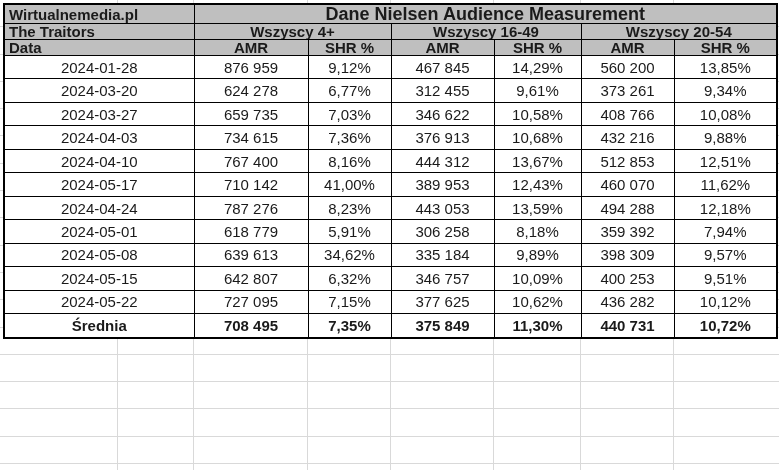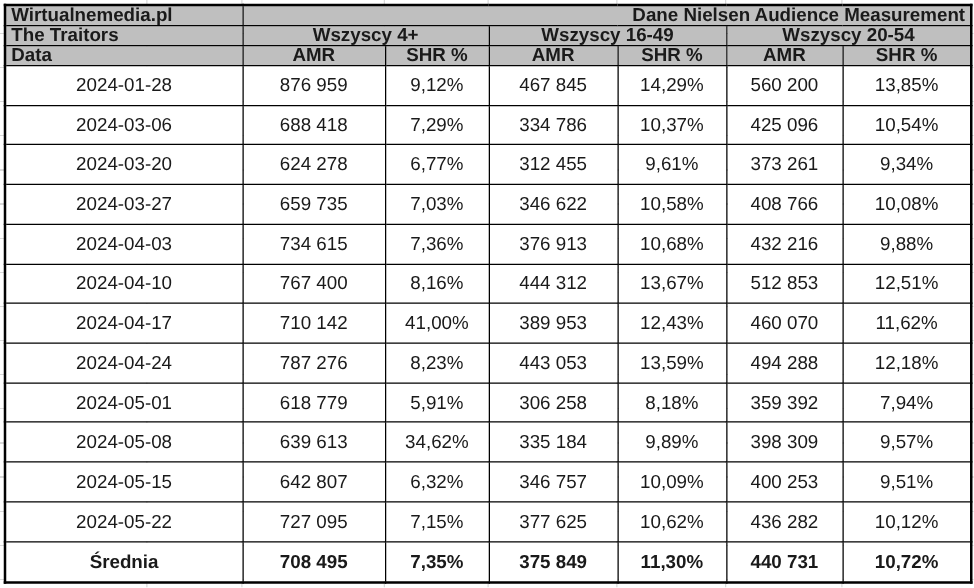--- a/index.html
+++ b/index.html
@@ -24,42 +24,42 @@
       linear-gradient(#d9d9d9,#d9d9d9),
       linear-gradient(#d9d9d9,#d9d9d9),
       linear-gradient(#d9d9d9,#d9d9d9),
       linear-gradient(#d9d9d9,#d9d9d9),
       linear-gradient(#d9d9d9,#d9d9d9);
     background-repeat: repeat, no-repeat, no-repeat, no-repeat, no-repeat, no-repeat, no-repeat, no-repeat;
     background-size: auto, 1px 100%, 1px 100%, 1px 100%, 1px 100%, 1px 100%, 1px 100%, 1px 100%;
     background-position: 0 0, 117px 0, 193px 0, 307px 0, 390px 0, 493px 0, 580px 0, 673px 0;
   }
   table.nielsen {
-    width: 773px; height: 464px;
+    width: 773px; height: 336px;
     border-collapse: collapse;
     table-layout: fixed;
     border: 2.5px solid #000;
   }
   th, td {
     border: 1.5px solid #000;
     font-size: 15px;
     line-height: 1;
     padding: 0 4px;
     white-space: nowrap;
     overflow: hidden;
     text-align: center;
     vertical-align: middle;
     background: #ffffff;
   }
   th {
     background: #bfbfbf;
     font-weight: 700;
   }
   th.left { text-align: left; }
-  th.title-cell { font-size: 15px; text-align: right; }
+  th.title-cell { font-size: 18px; }
   tr.summary td { font-weight: 700; }
 </style>
 </head>
 <body>
 
 <div class="sheet">
   <table class="nielsen">
     <colgroup>
       <col style="width:190px">
       <col style="width:114px">
@@ -94,29 +94,20 @@
         <tr>
           <td>2024-01-28</td>
           <td>876 959</td>
           <td>9,12%</td>
           <td>467 845</td>
           <td>14,29%</td>
           <td>560 200</td>
           <td>13,85%</td>
         </tr>
         <tr>
-          <td>2024-03-06</td>
-          <td>688 418</td>
-          <td>7,29%</td>
-          <td>334 786</td>
-          <td>10,37%</td>
-          <td>425 096</td>
-          <td>10,54%</td>
-        </tr>
-        <tr>
           <td>2024-03-20</td>
           <td>624 278</td>
           <td>6,77%</td>
           <td>312 455</td>
           <td>9,61%</td>
           <td>373 261</td>
           <td>9,34%</td>
         </tr>
         <tr>
           <td>2024-03-27</td>
@@ -139,21 +130,21 @@
         <tr>
           <td>2024-04-10</td>
           <td>767 400</td>
           <td>8,16%</td>
           <td>444 312</td>
           <td>13,67%</td>
           <td>512 853</td>
           <td>12,51%</td>
         </tr>
         <tr>
-          <td>2024-04-17</td>
+          <td>2024-05-17</td>
           <td>710 142</td>
           <td>41,00%</td>
           <td>389 953</td>
           <td>12,43%</td>
           <td>460 070</td>
           <td>11,62%</td>
         </tr>
         <tr>
           <td>2024-04-24</td>
           <td>787 276</td>

